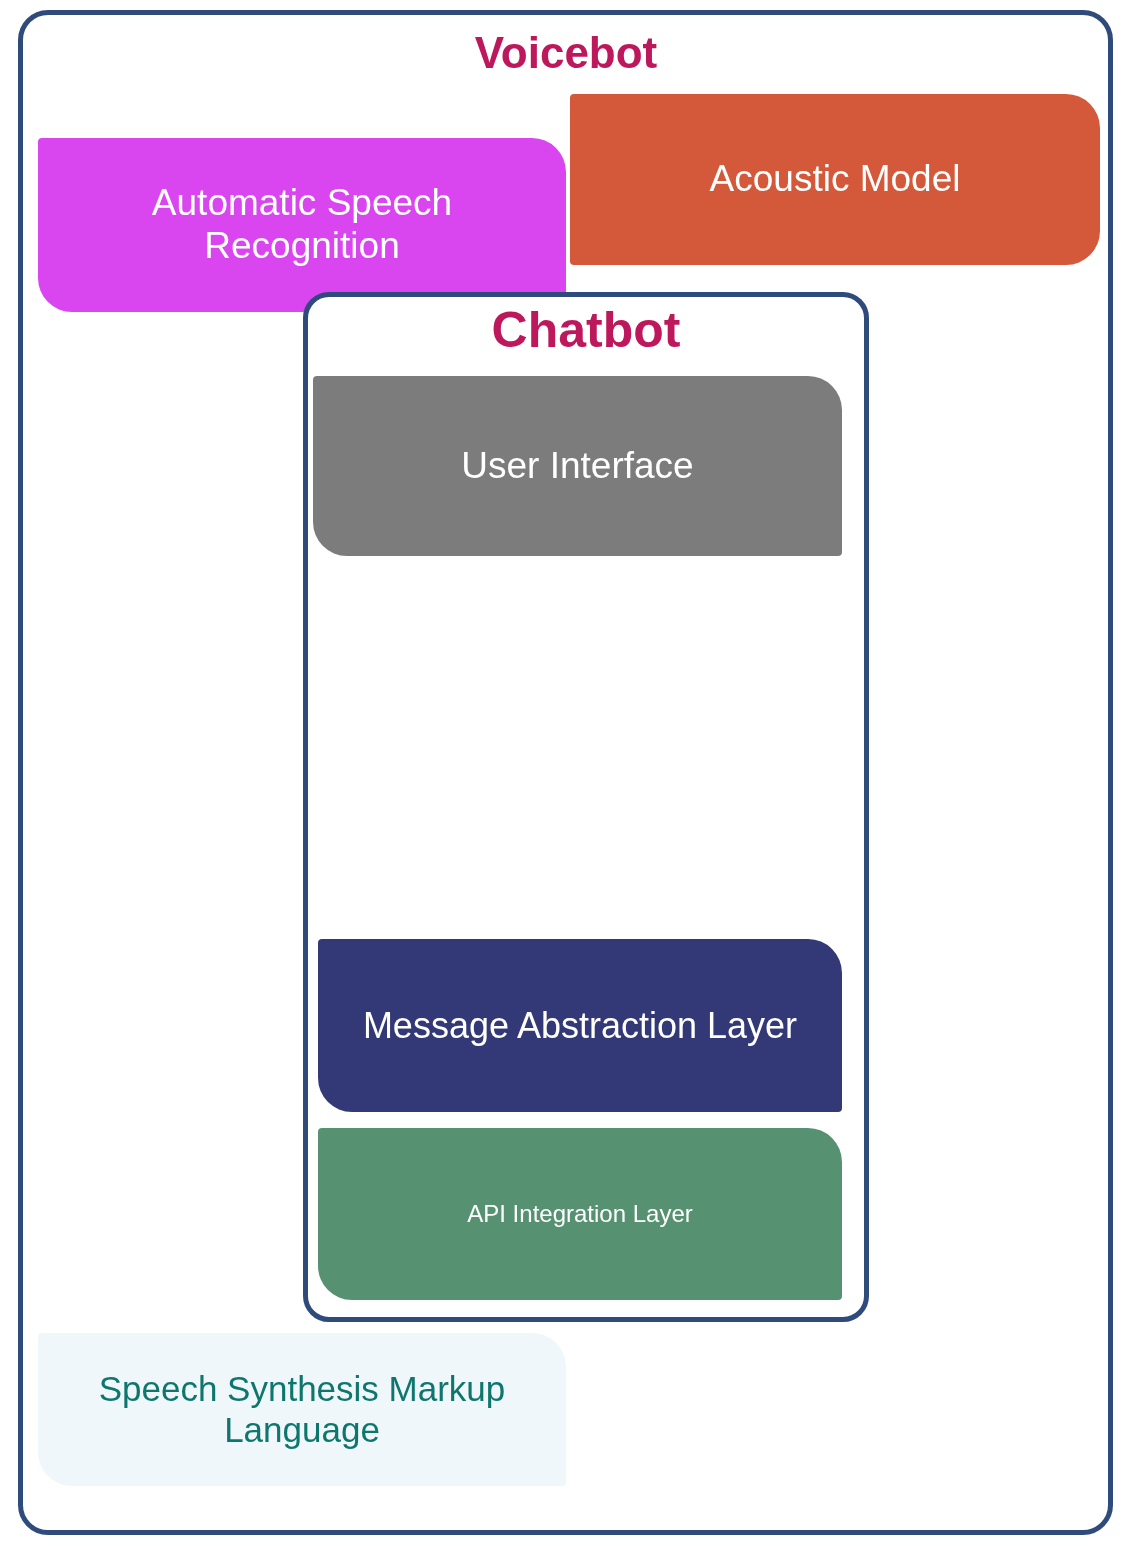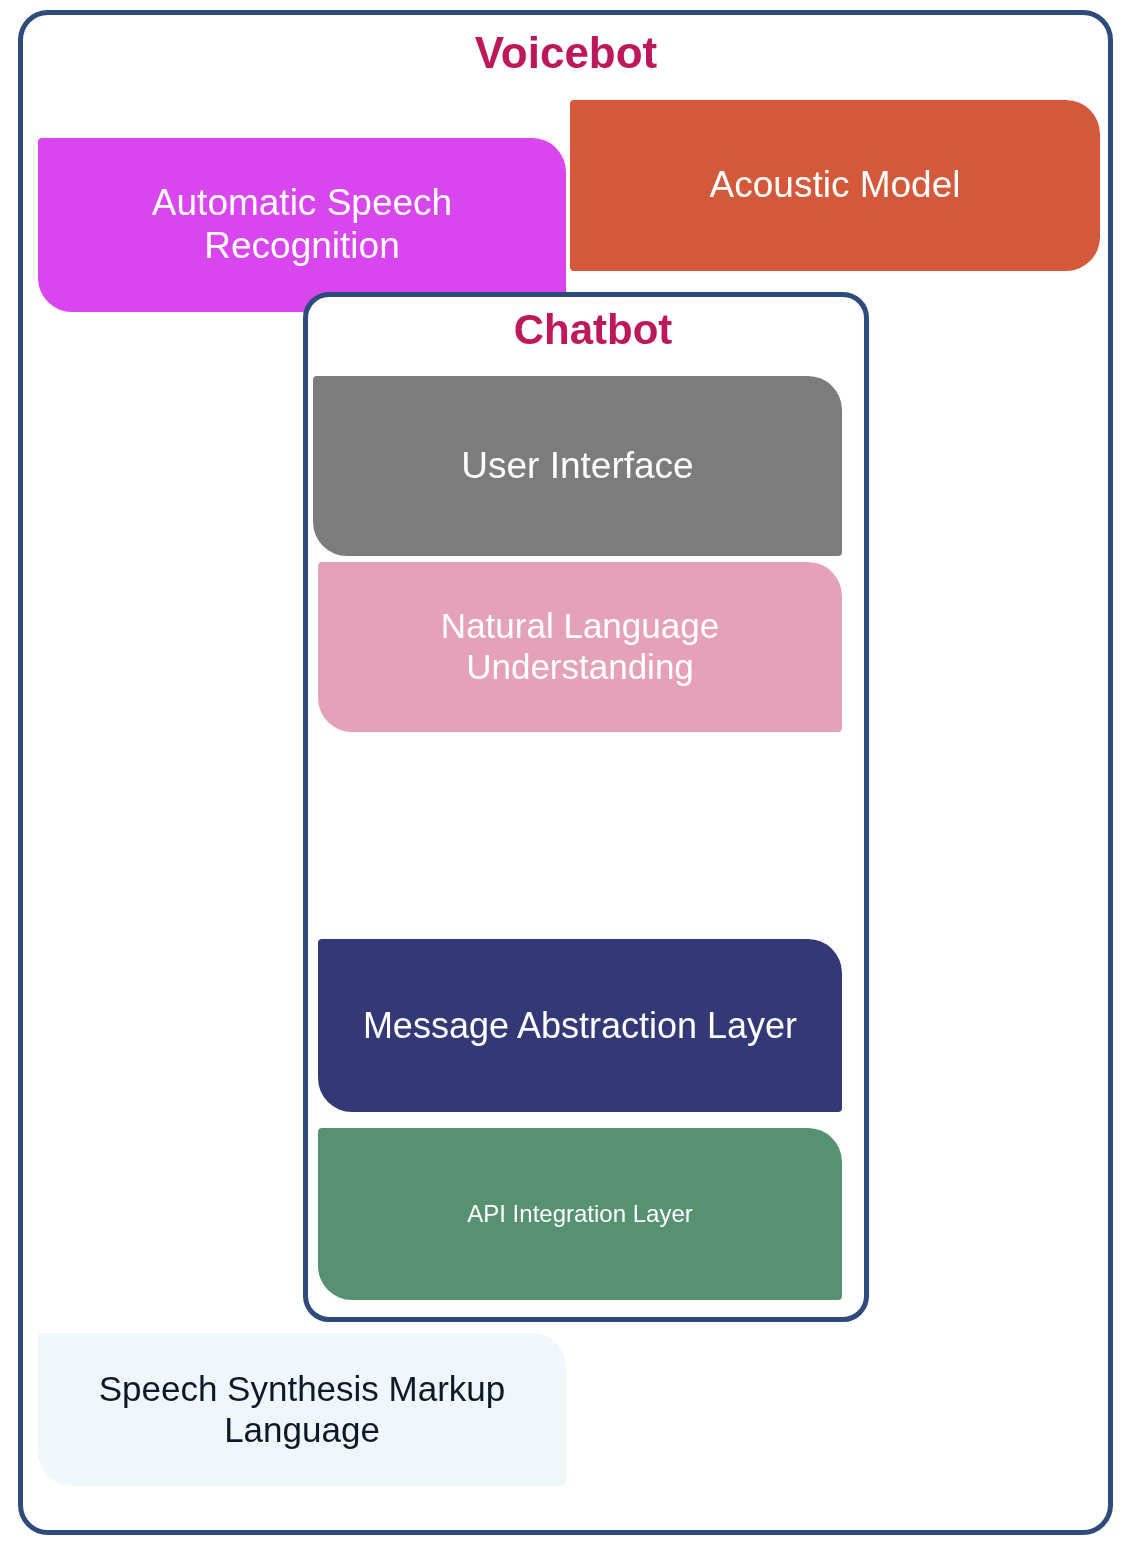--- a/index.html
+++ b/index.html
@@ -58,24 +58,24 @@
     white-space: nowrap;
   }
   #voicebot-title {
     left: 0;
     top: 27px;
     width: 1132px;
     font-size: 44px;
     line-height: 52px;
   }
   #chatbot-title {
-    left: 310px;
+    left: 303px;
     top: 305px;
     width: 566px;
-    font-size: 42px;
+    font-size: 50px;
     line-height: 50px;
   }
 
   
   .block {
     position: absolute;
     box-sizing: border-box;
     display: flex;
     align-items: center;
     justify-content: center;
@@ -97,21 +97,21 @@
     left: 38px;
     top: 95px;
     width: 528px;
     height: 174px;
     background: #d946ef;
     font-size: 37px;
     margin-top: 43px;
   }
   #block-acoustic {
     left: 570px;
-    top: 100px;
+    top: 94px;
     width: 530px;
     height: 171px;
     background: #D4593A;
     font-size: 37px;
     border-radius: 4px 34px 34px 4px;
   }
 
   
   #block-ui {
     left: 313px;
@@ -155,21 +155,21 @@
     font-size: 24px;
   }
 
   
   #block-ssml {
     left: 38px;
     top: 1333px;
     width: 528px;
     height: 153px;
     background: #EFF7FA;
-    color: #0f172a;
+    color: #0f766e;
     font-size: 35px;
   }
   #block-tts {
     left: 572px;
     top: 1333px;
     width: 528px;
     height: 153px;
     background: #89C5C0;
     font-size: 35px;
     border-radius: 4px 34px 34px 4px;
@@ -193,23 +193,20 @@
   </div>
 
   <div class="chatbot-frame"></div>
 
   <div class="frame-title" id="chatbot-title">Chatbot</div>
 
   <div class="block" id="block-ui">
     <span class="block-label">User Interface</span>
   </div>
 
-  <div class="block" id="block-nlu">
-    <span class="block-label">Natural Language Understanding</span>
-  </div>
 
 
   <div class="block" id="block-mal">
     <span class="block-label">Message Abstraction Layer</span>
   </div>
 
   <div class="block" id="block-api">
     <span class="block-label">API Integration Layer</span>
   </div>
 

